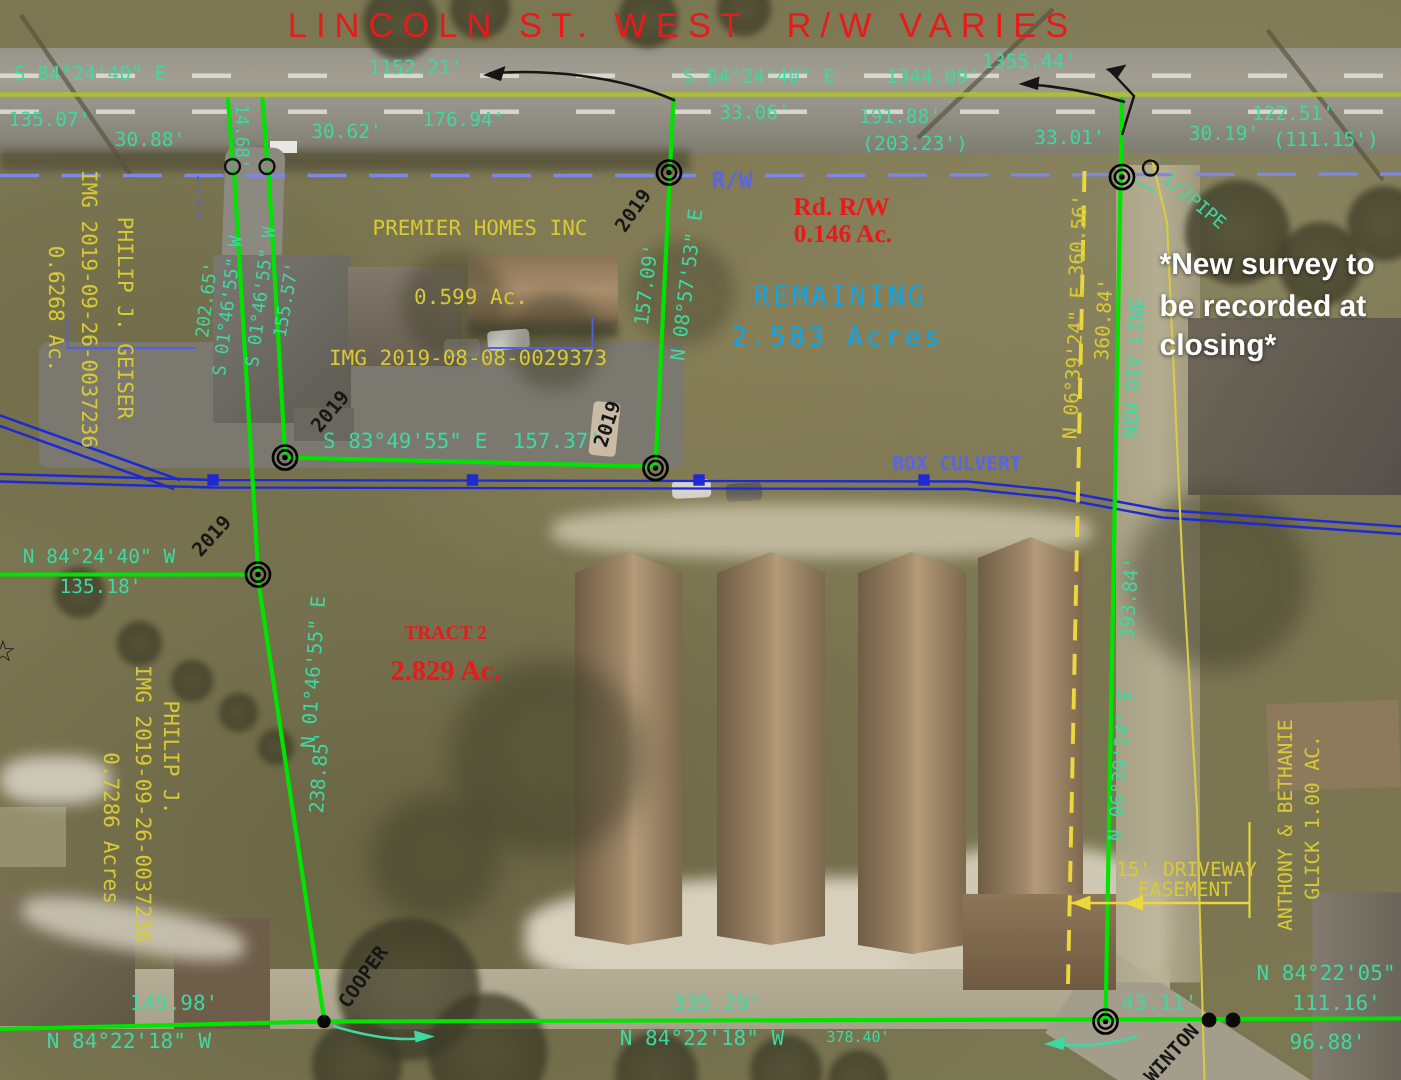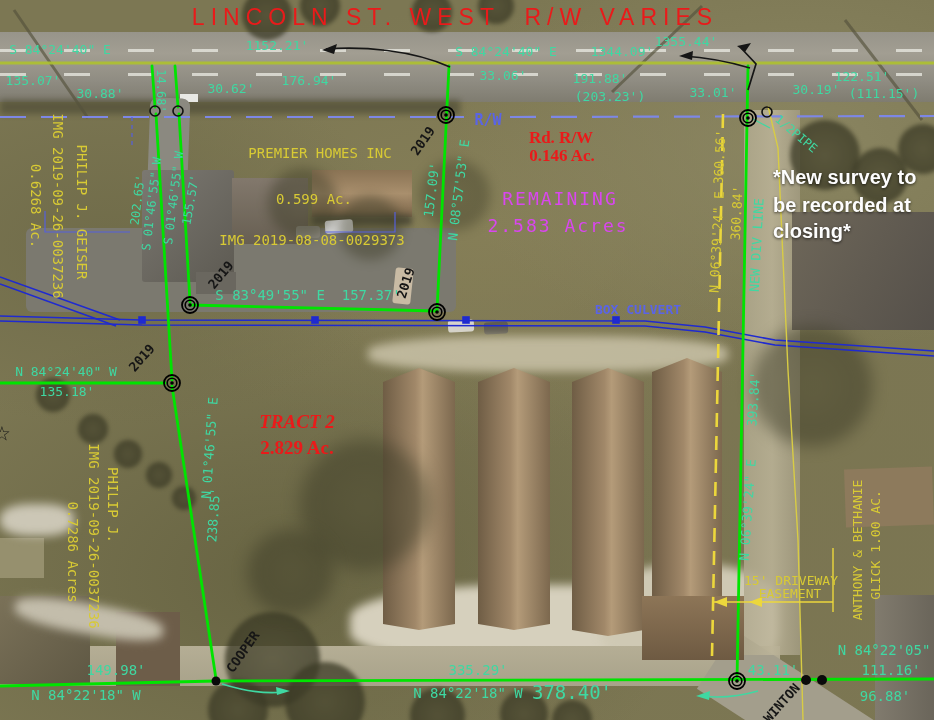--- a/index.html
+++ b/index.html
@@ -14,21 +14,21 @@
     radial-gradient(500px 320px at 52% 32%, #8a8259aa, #0000 70%),
     radial-gradient(700px 420px at 78% 72%, #7a7451bb, #0000 75%),
     #7c7753;}
   .tree{border-radius:50%;background:radial-gradient(#4a4830,#3a3925 70%);
         opacity:.75;filter:blur(2px);}
   .grv{filter:blur(5px);border-radius:40%;}
   .lb{position:absolute;white-space:pre;font-size:13px;line-height:1.05;}
   .teal{color:#3fd8a2;}
   .yellow{color:#d8ca34;}
   .red{color:#ea1a1a;font-family:"Liberation Serif",serif;font-weight:700;}
-  .green{color:#d946ef;letter-spacing:2px;}
+  .green{color:#0ea5e9;letter-spacing:2px;}
   .blue{color:#5a64e6;font-weight:700;}
   .black{color:#161616;font-weight:700;}
   .note{color:#fdfdfd;font-family:"Liberation Sans",sans-serif;font-weight:700;
         text-shadow:0 1px 3px rgba(0,0,0,.65);}
   .title-red{color:#ea1a1a;letter-spacing:6px;font-family:"Liberation Sans",sans-serif;}
   svg{position:absolute;inset:0;}
 </style>
 </head>
 <body>
 
@@ -239,42 +239,42 @@
       <span class="lb yellow" style="left: 82px; top: 212px; font-size: 14px; transform: translate(-50%, -50%) rotate(90deg);">PHILIP J. GEISER</span>
       <span class="lb yellow" style="left: 58px; top: 206px; font-size: 14px; transform: translate(-50%, -50%) rotate(90deg);">IMG 2019-09-26-0037236</span>
       <span class="lb yellow" style="left: 36px; top: 206px; font-size: 14px; transform: translate(-50%, -50%) rotate(90deg);">0.6268 Ac.</span>
       <span class="lb yellow" style="left: 113px; top: 505px; font-size: 14px; transform: translate(-50%, -50%) rotate(90deg);">PHILIP J.</span>
       <span class="lb yellow" style="left: 94px; top: 536px; font-size: 14px; transform: translate(-50%, -50%) rotate(90deg);">IMG 2019-09-26-0037236</span>
       <span class="lb yellow" style="left: 73px; top: 552px; font-size: 14px; transform: translate(-50%, -50%) rotate(90deg);">0.7286 Acres</span>
       <span class="lb teal" style="left: 66px; top: 372px; transform: translate(-50%, -50%) rotate(0deg);">N 84°24'40" W</span>
       <span class="lb teal" style="left: 67px; top: 392px; transform: translate(-50%, -50%) rotate(0deg);">135.18'</span>
       <span class="lb teal" style="left: 210px; top: 448px; transform: translate(-50%, -50%) rotate(-86deg);">N 01°46'55" E</span>
       <span class="lb teal" style="left: 214px; top: 515px; transform: translate(-50%, -50%) rotate(-86deg);">238.85'</span>
-      <span class="lb red" style="left: 297px; top: 422px; font-size: 19px; transform: translate(-50%, -50%) rotate(0deg); font-style: italic;">TRACT 2</span>
+      <span class="lb red" style="left: 297px; top: 422px; font-size: 13px; transform: translate(-50%, -50%) rotate(0deg);">TRACT 2</span>
       <span class="lb red" style="left: 297px; top: 448px; font-size: 19px; transform: translate(-50%, -50%) rotate(0deg);">2.829 Ac.</span>
       <span class="lb blue" style="left: 638px; top: 310px; font-size: 13px; transform: translate(-50%, -50%) rotate(0deg);">BOX CULVERT</span>
       <span class="lb teal" style="left: 757px; top: 245px; transform: translate(-50%, -50%) rotate(-87deg);">NEW DIV LINE</span>
       <span class="lb teal" style="left: 796px; top: 134px; font-size: 12px; transform: translate(-50%, -50%) rotate(40deg);">1/2PIPE</span>
       <span class="lb teal" style="left: 754px; top: 399px; transform: translate(-50%, -50%) rotate(-86deg);">393.84'</span>
       <span class="lb teal" style="left: 748px; top: 510px; transform: translate(-50%, -50%) rotate(-86deg);">N 06°39'24" E</span>
       <span class="lb yellow" style="left: 720px; top: 157px; font-size: 13px; transform: translate(-50%, -50%) rotate(-87deg);">360.56'</span>
       <span class="lb yellow" style="left: 717px; top: 242px; font-size: 13px; transform: translate(-50%, -50%) rotate(-87deg);">N 06°39'24" E</span>
       <span class="lb yellow" style="left: 737px; top: 213px; font-size: 13px; transform: translate(-50%, -50%) rotate(-87deg);">360.84'</span>
       <span class="lb note" style="left: 773px; top: 177px; font-size: 20px; transform: translate(0px, -50%) rotate(0deg);">*New survey to</span>
       <span class="lb note" style="left: 773px; top: 205px; font-size: 20px; transform: translate(0px, -50%) rotate(0deg);">be recorded at</span>
       <span class="lb note" style="left: 773px; top: 231px; font-size: 20px; transform: translate(0px, -50%) rotate(0deg);">closing*</span>
       <span class="lb yellow" style="left: 791px; top: 581px; font-size: 13px; transform: translate(-50%, -50%) rotate(0deg);">15' DRIVEWAY</span>
       <span class="lb yellow" style="left: 790px; top: 594px; font-size: 13px; transform: translate(-50%, -50%) rotate(0deg);">EASEMENT</span>
       <span class="lb yellow" style="left: 858px; top: 550px; font-size: 13px; transform: translate(-50%, -50%) rotate(-90deg);">ANTHONY &amp; BETHANIE</span>
       <span class="lb yellow" style="left: 876px; top: 545px; font-size: 13px; transform: translate(-50%, -50%) rotate(-90deg);">GLICK 1.00 AC.</span>
       <span class="lb teal" style="left: 86px; top: 670px; font-size: 14px; transform: translate(-50%, -50%) rotate(0deg); margin-left: 30px;">149.98'</span>
       <span class="lb teal" style="left: 86px; top: 695px; font-size: 14px; transform: translate(-50%, -50%) rotate(0deg);">N 84°22'18" W</span>
       <span class="lb teal" style="left: 478px; top: 670px; font-size: 14px; transform: translate(-50%, -50%) rotate(0deg);">335.29'</span>
       <span class="lb teal" style="left: 468px; top: 693px; font-size: 14px; transform: translate(-50%, -50%) rotate(0deg);">N 84°22'18" W</span>
-      <span class="lb teal" style="left: 572px; top: 693px; font-size: 19px; transform: translate(-50%, -50%) rotate(0deg);">378.40'</span>
+      <span class="lb teal" style="left: 572px; top: 693px; font-size: 10px; transform: translate(-50%, -50%) rotate(0deg);">378.40'</span>
       <span class="lb teal" style="left: 773px; top: 670px; font-size: 14px; transform: translate(-50%, -50%) rotate(0deg);">43.11'</span>
       <span class="lb teal" style="left: 884px; top: 650px; font-size: 14px; transform: translate(-50%, -50%) rotate(0deg);">N 84°22'05"</span>
       <span class="lb teal" style="left: 891px; top: 670px; font-size: 14px; transform: translate(-50%, -50%) rotate(0deg);">111.16'</span>
       <span class="lb teal" style="left: 885px; top: 696px; font-size: 14px; transform: translate(-50%, -50%) rotate(0deg);">96.88'</span>
       <span class="lb black" style="left: 423px; top: 141px; transform: translate(-50%, -50%) rotate(-55deg);">2019</span>
       <span class="lb black" style="left: 221px; top: 275px; transform: translate(-50%, -50%) rotate(-50deg);">2019</span>
       <span class="lb black" style="left: 406px; top: 283px; transform: translate(-50%, -50%) rotate(-72deg);">2019</span>
       <span class="lb black" style="left: 142px; top: 358px; transform: translate(-50%, -50%) rotate(-48deg);">2019</span>
       <span class="lb black" style="left: 243px; top: 652px; transform: translate(-50%, -50%) rotate(-55deg);">COOPER</span>
       <span class="lb black" style="left: 782px; top: 703px; transform: translate(-50%, -50%) rotate(-48deg);">WINTON</span>

